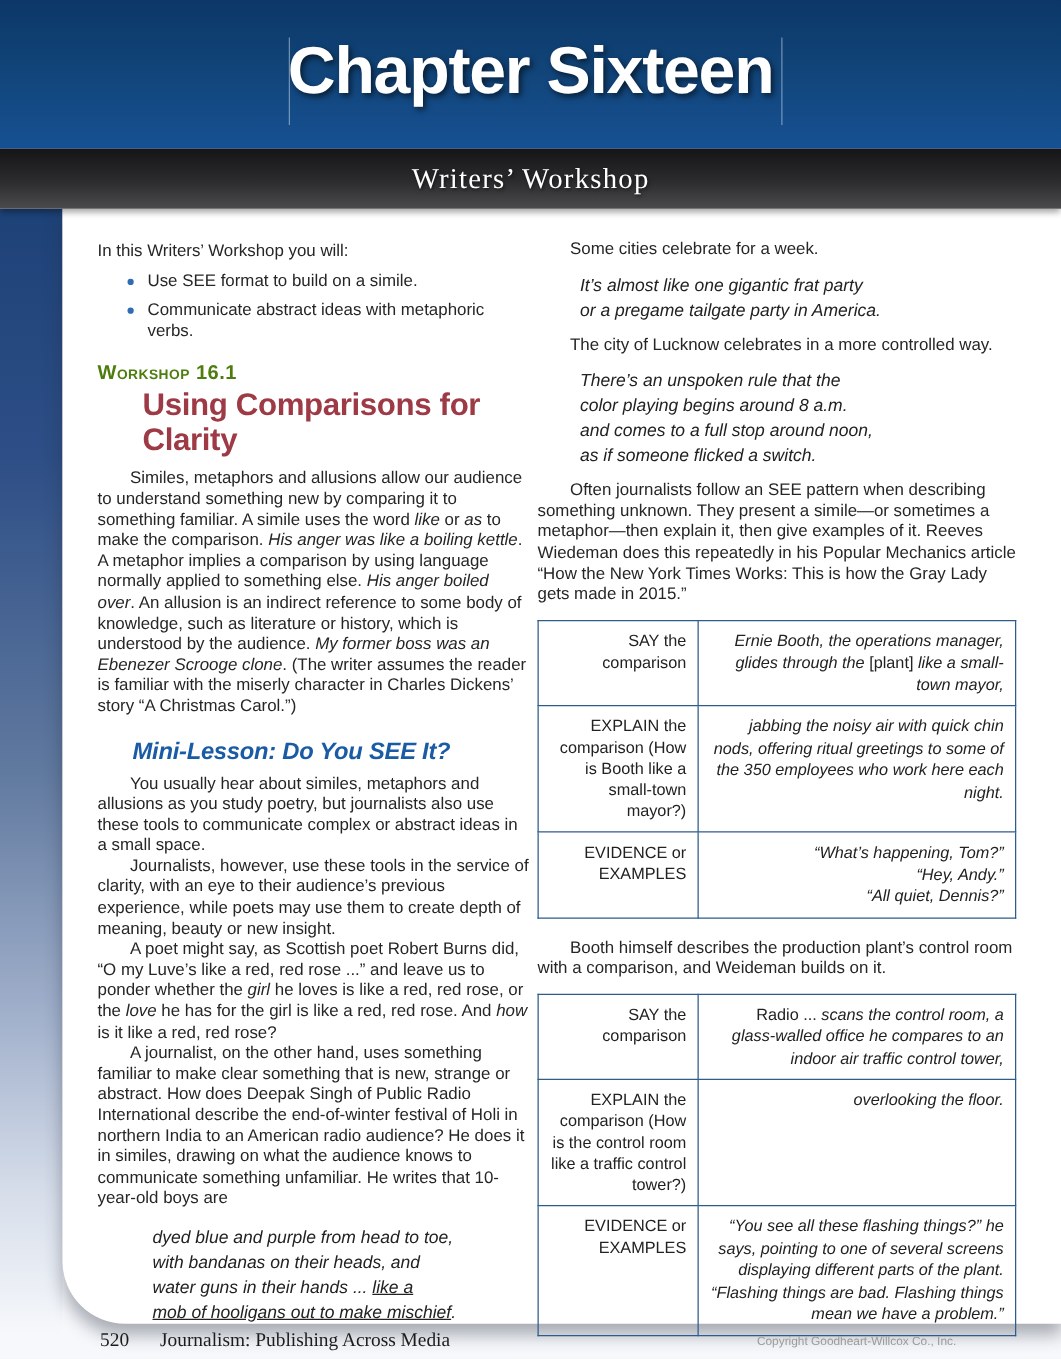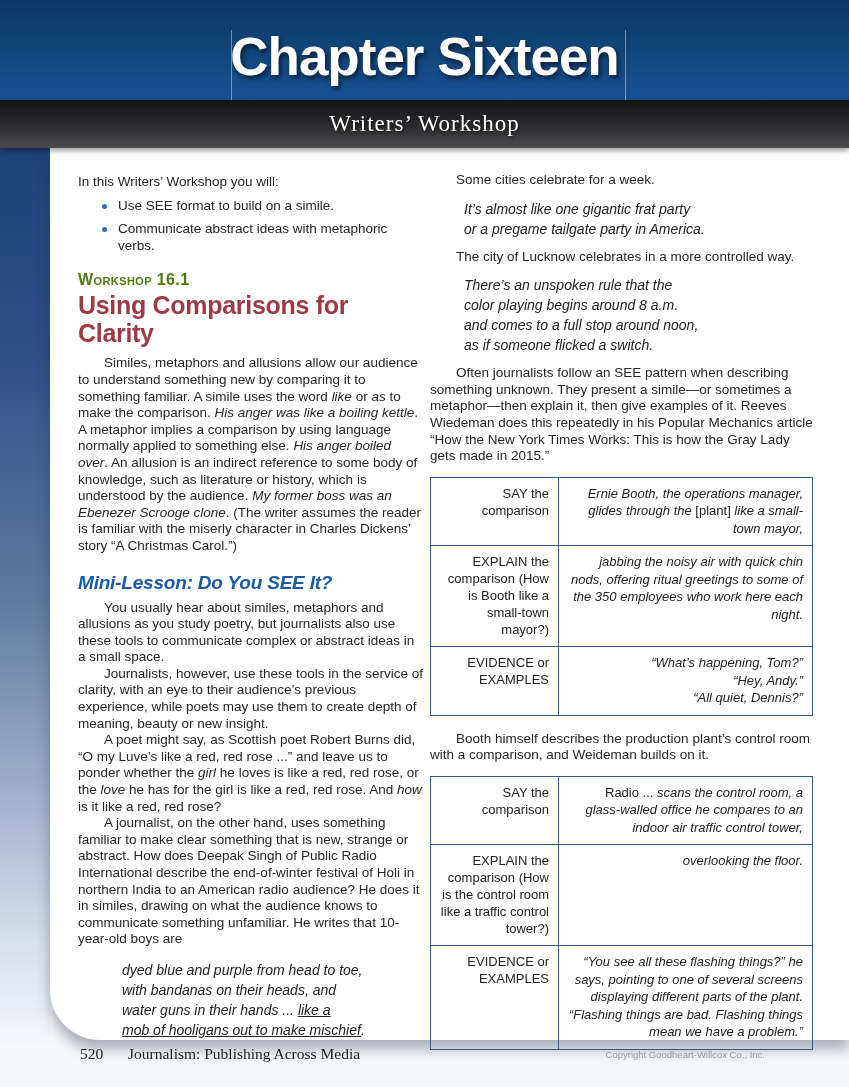--- a/index.html
+++ b/index.html
@@ -1,21 +1,21 @@
 <!DOCTYPE html>
 <html><head>
 <meta charset="utf-8">
 <style>
   * { margin:0; padding:0; box-sizing:border-box; }
   html,body { background:#dfe3ea; }
   .page{ position:relative; width:849px; height:1087px; overflow:hidden;
          font-family:"Liberation Sans", sans-serif; background:#fff; margin:0 auto; }
 
   
-  .hdr-blue{ position:relative; height:100px;
+  .hdr-blue{ position:relative; height:119px;
     background:linear-gradient(180deg,#0c3768 0%,#114478 45%,#175193 100%); }
   .vline{ position:absolute; top:30px; height:70px; width:1px;
     background:rgba(190,208,230,.55); }
   .vl-l{ left:231px; } .vl-r{ left:625px; }
   .chapter-title{ text-align:center; padding-top:30px; color:#fff;
     font-size:53px; font-weight:700; letter-spacing:-1px; line-height:1;
     text-shadow:2px 3px 5px rgba(0,0,0,.6); }
   .hdr-dark{ position:relative; z-index:3; height:48px;
     background:linear-gradient(180deg,#151517 0%,#2c2c2e 55%,#4b4b4d 100%);
     box-shadow:0 3px 5px rgba(0,0,0,.35);
@@ -42,24 +42,24 @@
   .seg-u{ text-decoration:underline; }
 
   .lead{ margin-top:2px; }
   .bullet-row{ display:flex; margin:7px 0 0 24px; }
   .dot{ flex:none; width:5px; height:5px; border-radius:50%;
     background:#2e6cb5; margin:6px 11px 0 0; }
 
   .kicker{ margin-top:18px; color:#4d7c0f; font-variant:small-caps;
     font-weight:700; font-size:16px; letter-spacing:.4px; line-height:1; }
   .ws-title{ margin-top:4px; color:#9d3a45; font-weight:700; font-size:25px;
-    letter-spacing:-.3px; line-height:1.1; }
+    letter-spacing:-.3px; line-height:1.1;margin-left:36px; }
   .p1{ margin-top:8px; }
   .mini{ margin-top:17px; margin-bottom:6px; color:#1a5ba5; font-weight:700;
-    font-style:italic; font-size:19px; letter-spacing:-.2px; }
+    font-style:italic; font-size:19px; letter-spacing:-.2px;margin-left:28px; }
 
   .bquote{ margin:12px 0 0 44px; font-style:italic; font-size:14px;
     line-height:20px; color:#222; }
   .rq{ margin:10px 0 10px 34px; }
 
   .see{ width:100%; border-collapse:collapse; margin-top:12px; }
   .see td{ border:1.5px solid #2f5d8a; padding:7px 9px 8px 9px; vertical-align:top;text-align:right; }
   .see .lbl{ width:128px; font-size:13px; line-height:17px; color:#222;
     font-style:normal; }
   .see .val{ font-size:13px; line-height:17.5px; color:#222; }

